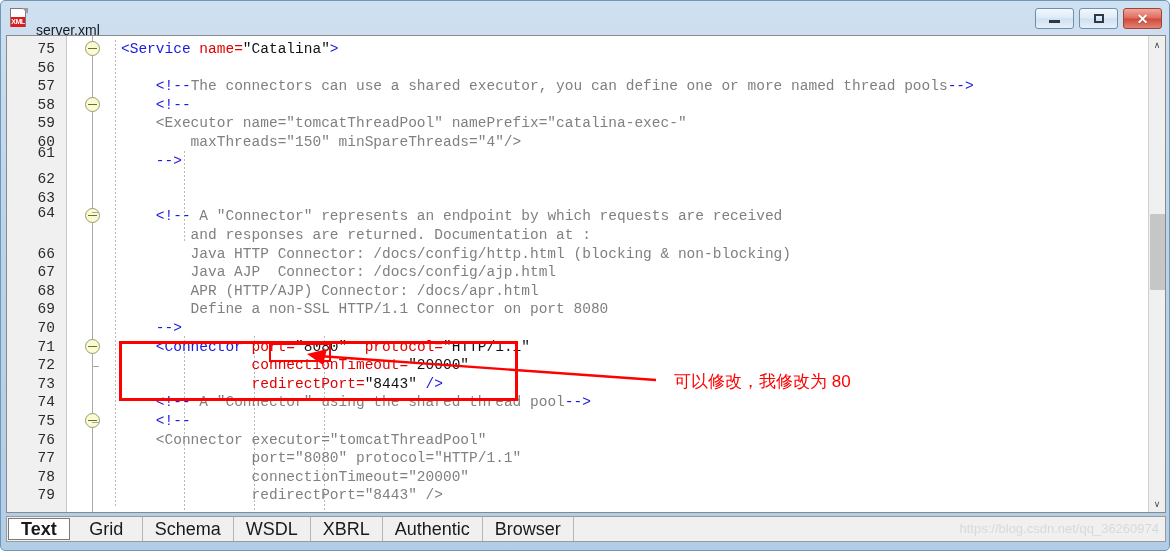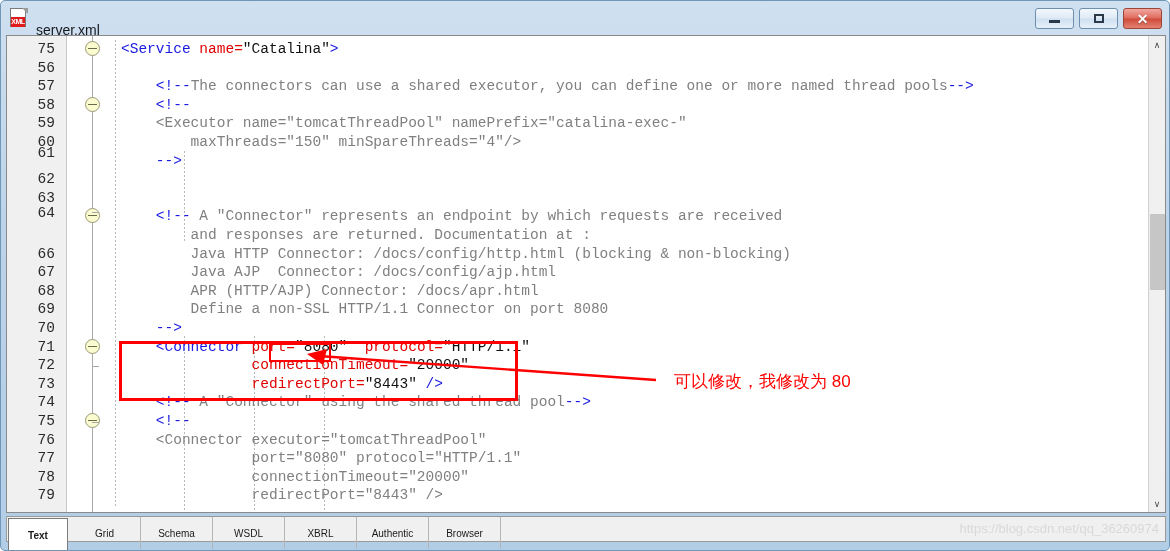--- a/index.html
+++ b/index.html
@@ -306,25 +306,25 @@
     width: 1160px;
     height: 26px;
     border: 1px solid #9a9a9a;
     background: #f0f0f0;
     box-sizing: border-box;
     display: flex;
     align-items: stretch;
   }
   .tab {
     min-width: 72px;
-    padding: 16px 12px;
+    padding: 4px 12px;
     display: flex;
     align-items: center;
     justify-content: center;
-    font-size: 10px;
+    font-size: 18px;
     color: #1a1a1a;
     border-right: 1px solid #b5b5b5;
     box-sizing: border-box;
   }
   .tab.active {
     font-weight: bold;
     background: #ffffff;
     border: 1px solid #7a7a7a;
     margin: 1px;
     min-width: 60px;

